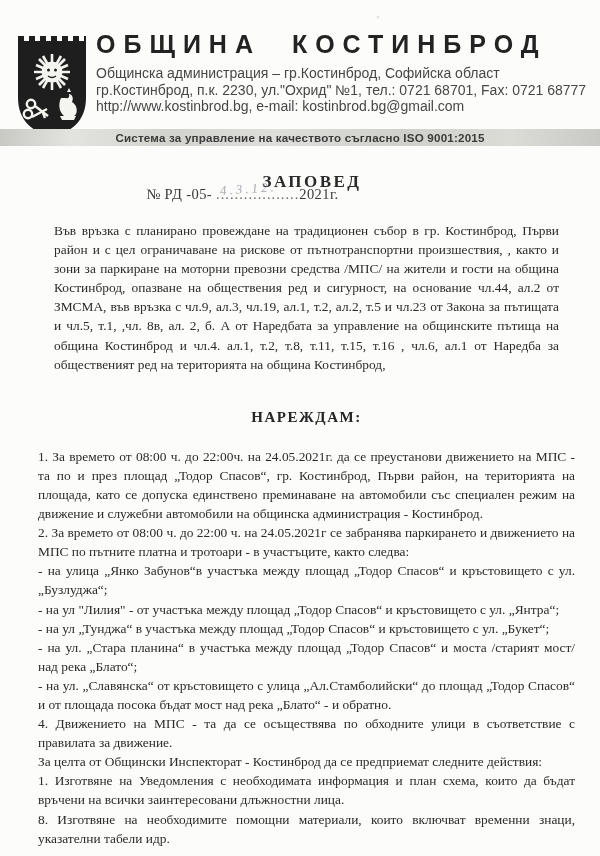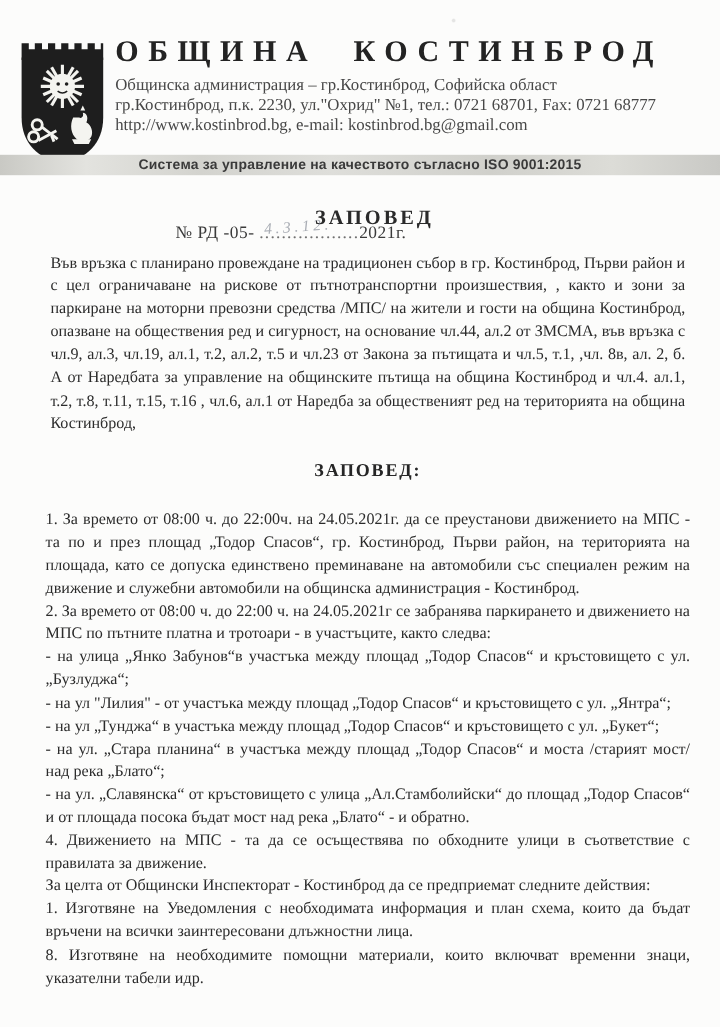--- a/index.html
+++ b/index.html
@@ -11,21 +11,21 @@
     position:relative;
     overflow:hidden;
   }
   .sheet{position:absolute;inset:0;background:
     radial-gradient(circle at 63% 2%, rgba(120,120,120,.18) 0 1px, transparent 2px),
     radial-gradient(circle at 22% 96%, rgba(120,120,120,.12) 0 1px, transparent 2px),
     #fcfcfb;}
   
   .letterhead{position:absolute;left:0;top:30px;width:600px;height:96px;}
   .logo{position:absolute;left:14px;top:2px;width:76px;height:106px;}
-  .head-text{position:absolute;left:96px;top:0;width:490px;font-family:Liberation Serif, serif;}
+  .head-text{position:absolute;left:96px;top:0;width:490px;font-family:Liberation Sans, sans-serif;}
   .muni-title{
     margin:0 0 6px 0;
     font-size:25px;font-weight:bold;color:#232323;
     letter-spacing:8px;word-spacing:16px;white-space:nowrap;
   }
   .addr{font-size:14px;line-height:16.5px;color:#474747;white-space:nowrap;}
   
   .iso-banner{
     position:absolute;left:0;top:129px;width:600px;height:17px;
     background:linear-gradient(90deg,#c9c9c4 0%,#e3e3df 12%,#d3d3ce 28%,#dededa 46%,#d0d0cb 68%,#dcdcd7 85%,#c9c9c5 100%);
@@ -43,21 +43,21 @@
     font-size:14.5px;color:#3a3a3a;letter-spacing:.4px;
   }
   .dots-wrap{position:relative;display:inline-block;color:#6f6f6f;letter-spacing:1px;}
   .handwriting{
     position:absolute;left:4px;top:-5px;
     font-style:italic;font-size:13px;letter-spacing:3px;
     color:rgba(100,108,122,.55);transform:rotate(-4deg);white-space:nowrap;
   }
   
   .doc-body{position:absolute;left:38px;top:205px;width:537px;}
-  .para{margin:4px;font-size:13.4px;line-height:19.1px;text-align:justify;color:#2b2b2b;}
+  .para{margin:16px;font-size:13.4px;line-height:19.1px;text-align:justify;color:#2b2b2b;}
   .command-heading{
     margin:0;padding:19px 0 21px 0;text-align:center;
     font-size:15px;font-weight:bold;letter-spacing:1.5px;color:#262626;
   }
   .items p{margin:0;}
 </style>
 </head>
 <body>
 
 <div class="sheet">
@@ -111,21 +111,21 @@
 
   <div class="iso-banner">Система за управление на качеството съгласно ISO 9001:2015</div>
 
   <h2 class="order-title">ЗАПОВЕД</h2>
   <div class="order-number">
     <span>№ РД -05- </span><span class="dots-wrap"><span class="handwriting">4.3.12.</span><span>..................</span></span><span>2021г.</span>
   </div>
 
   <main class="doc-body">
     <p class="para">Във връзка с планирано провеждане на традиционен събор в  гр. Костинброд, Първи район и с цел ограничаване на рискове от пътнотранспортни произшествия, , както и зони за паркиране на моторни превозни средства /МПС/ на жители и гости на община Костинброд, опазване на обществения ред и сигурност, на основание чл.44, ал.2 от ЗМСМА, във връзка с чл.9, ал.3,  чл.19, ал.1, т.2, ал.2, т.5 и чл.23 от Закона за пътищата и чл.5, т.1, ,чл. 8в, ал. 2, б. А от Наредбата за управление на общинските пътища на община Костинброд и чл.4. ал.1, т.2, т.8, т.11, т.15, т.16 , чл.6, ал.1 от Наредба за общественият ред на територията на община Костинброд,</p>
-    <h3 class="command-heading">ЗАПОВЕД:</h3>
+    <h3 class="command-heading">НАРЕЖДАМ:</h3>
     <div class="items">
       <p class="para">1. За времето от 08:00 ч. до 22:00ч. на 24.05.2021г. да се преустанови движението на МПС - та по и през площад „Тодор Спасов“, гр. Костинброд, Първи район, на територията на площада, като се допуска единствено преминаване на автомобили със специален режим на движение и служебни автомобили на общинска администрация - Костинброд.</p>
       <p class="para">2. За времето от 08:00 ч. до 22:00 ч. на 24.05.2021г се забранява паркирането и движението на МПС по пътните платна и тротоари - в участъците, както следва:</p>
       <p class="para">- на улица „Янко Забунов“в участъка между площад „Тодор Спасов“ и кръстовището с ул. „Бузлуджа“;</p>
       <p class="para">- на ул "Лилия" - от участъка между площад „Тодор Спасов“ и кръстовището с ул. „Янтра“;</p>
       <p class="para">- на ул „Тунджа“ в участъка между площад „Тодор Спасов“ и кръстовището с ул. „Букет“;</p>
       <p class="para">- на ул. „Стара планина“ в участъка между площад „Тодор Спасов“ и моста /старият мост/ над река „Блато“;</p>
       <p class="para">- на ул. „Славянска“ от кръстовището с улица „Ал.Стамболийски“ до площад „Тодор Спасов“ и от площада посока бъдат мост над река „Блато“ - и обратно.</p>
       <p class="para">4. Движението на МПС - та да се осъществява по обходните улици в съответствие с правилата за движение.</p>
       <p class="para">За целта от Общински Инспекторат - Костинброд да се предприемат следните действия:</p>

